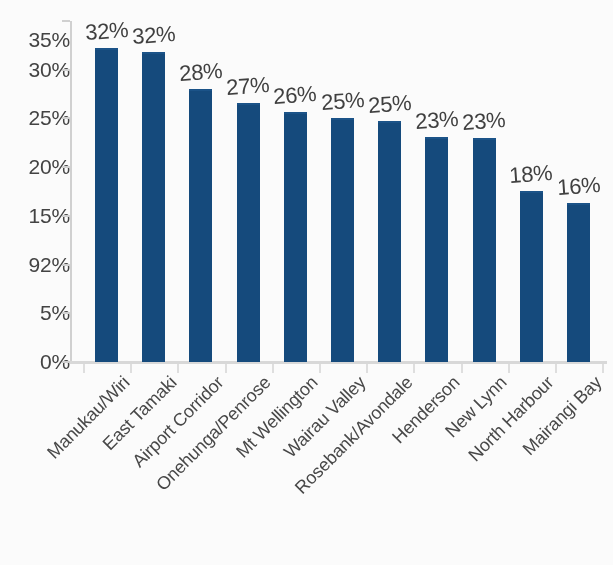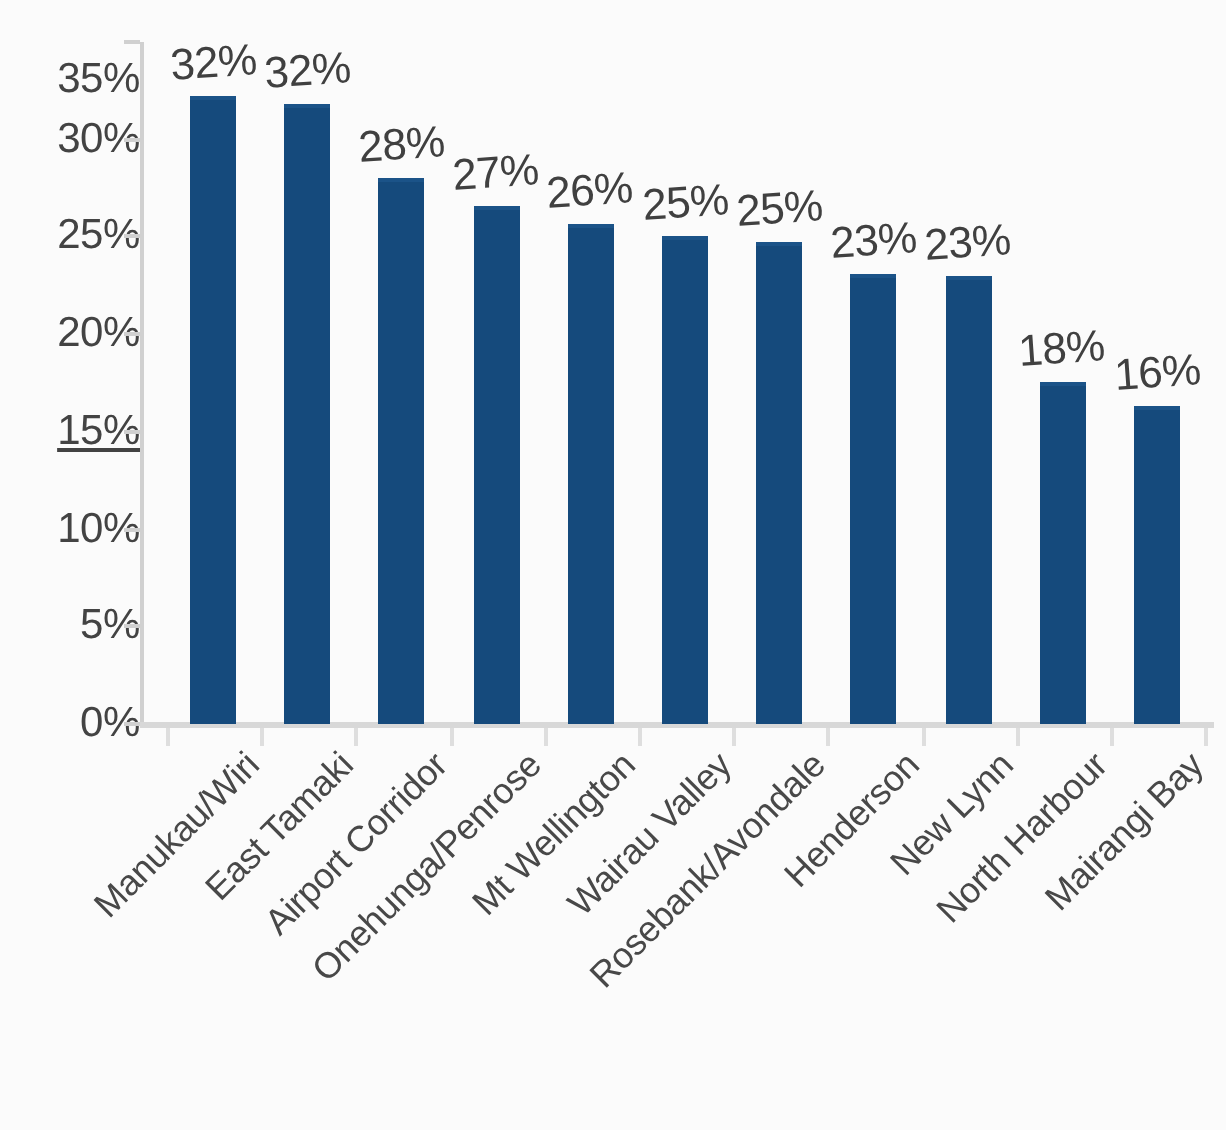--- a/index.html
+++ b/index.html
@@ -138,25 +138,25 @@
       </div>
       <div class="y-tick-wrap" style="top: 118.429px;">
         <div class="y-tick-label" style="top: -11px;">25%</div>
         <div class="y-tick-mark"></div>
       </div>
       <div class="y-tick-wrap" style="top: 167.143px;">
         <div class="y-tick-label" style="top: -11px; text-align: right;">20%</div>
         <div class="y-tick-mark"></div>
       </div>
       <div class="y-tick-wrap" style="top: 215.857px;">
-        <div class="y-tick-label" style="top: -11px; text-decoration: underline;">15%</div>
+        <div class="y-tick-label" style="top: -11px;">15%</div>
         <div class="y-tick-mark"></div>
       </div>
       <div class="y-tick-wrap" style="top: 264.571px;">
-        <div class="y-tick-label" style="top: -11px;">10%</div>
+        <div class="y-tick-label" style="top: -11px;">92%</div>
         <div class="y-tick-mark"></div>
       </div>
       <div class="y-tick-wrap" style="top: 313.286px;">
         <div class="y-tick-label" style="top: -11px;">5%</div>
         <div class="y-tick-mark"></div>
       </div>
       <div class="y-tick-wrap" style="top: 362px;">
         <div class="y-tick-label" style="top: -11px;">0%</div>
         <div class="y-tick-mark"></div>
       </div>

